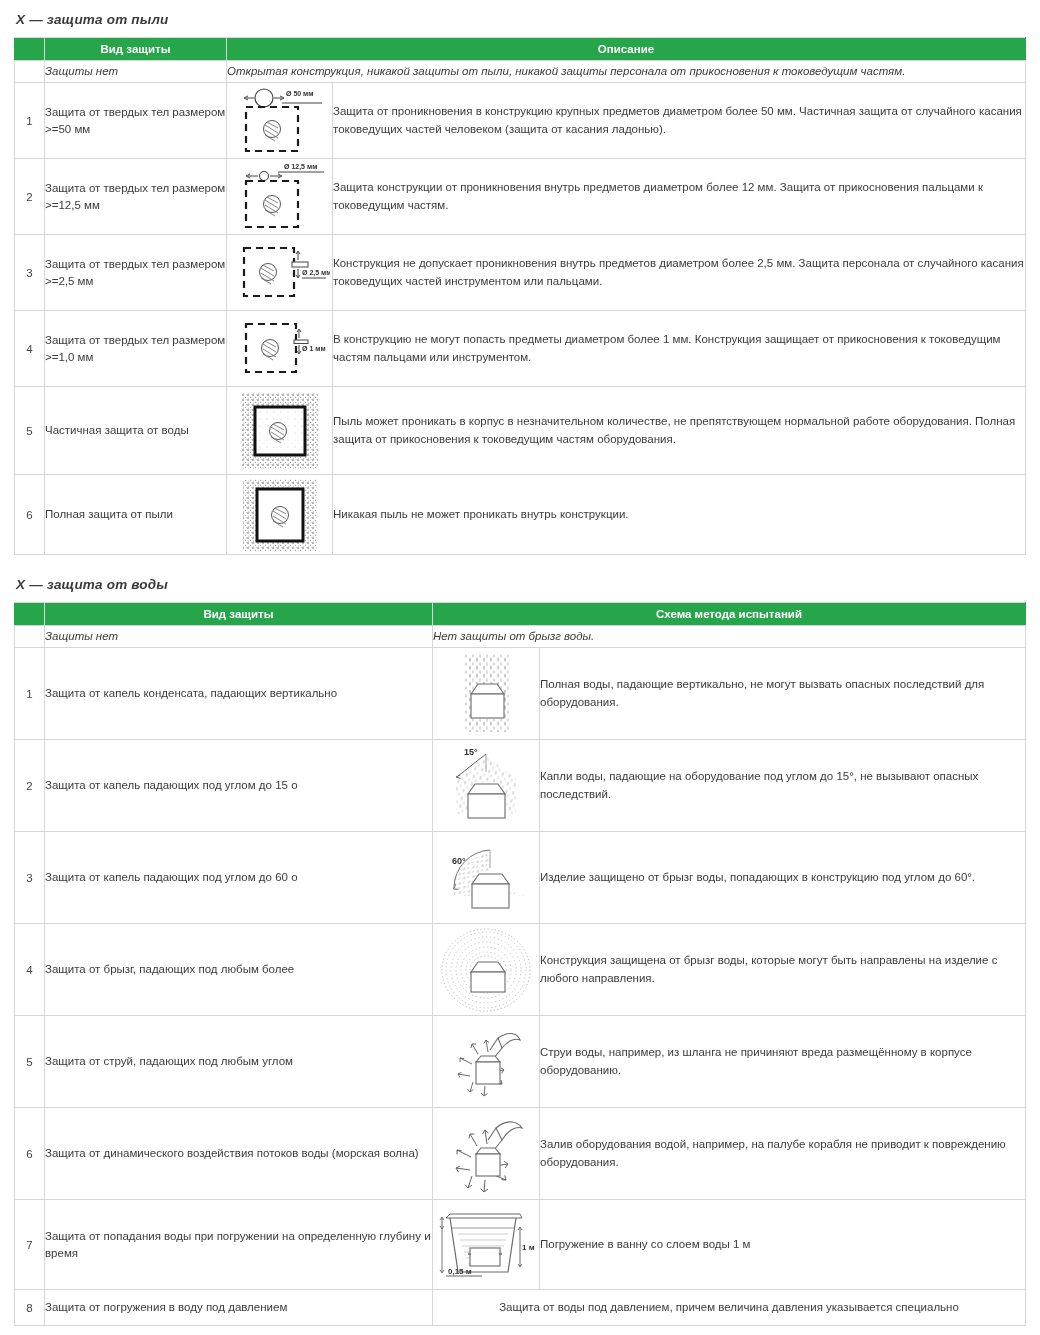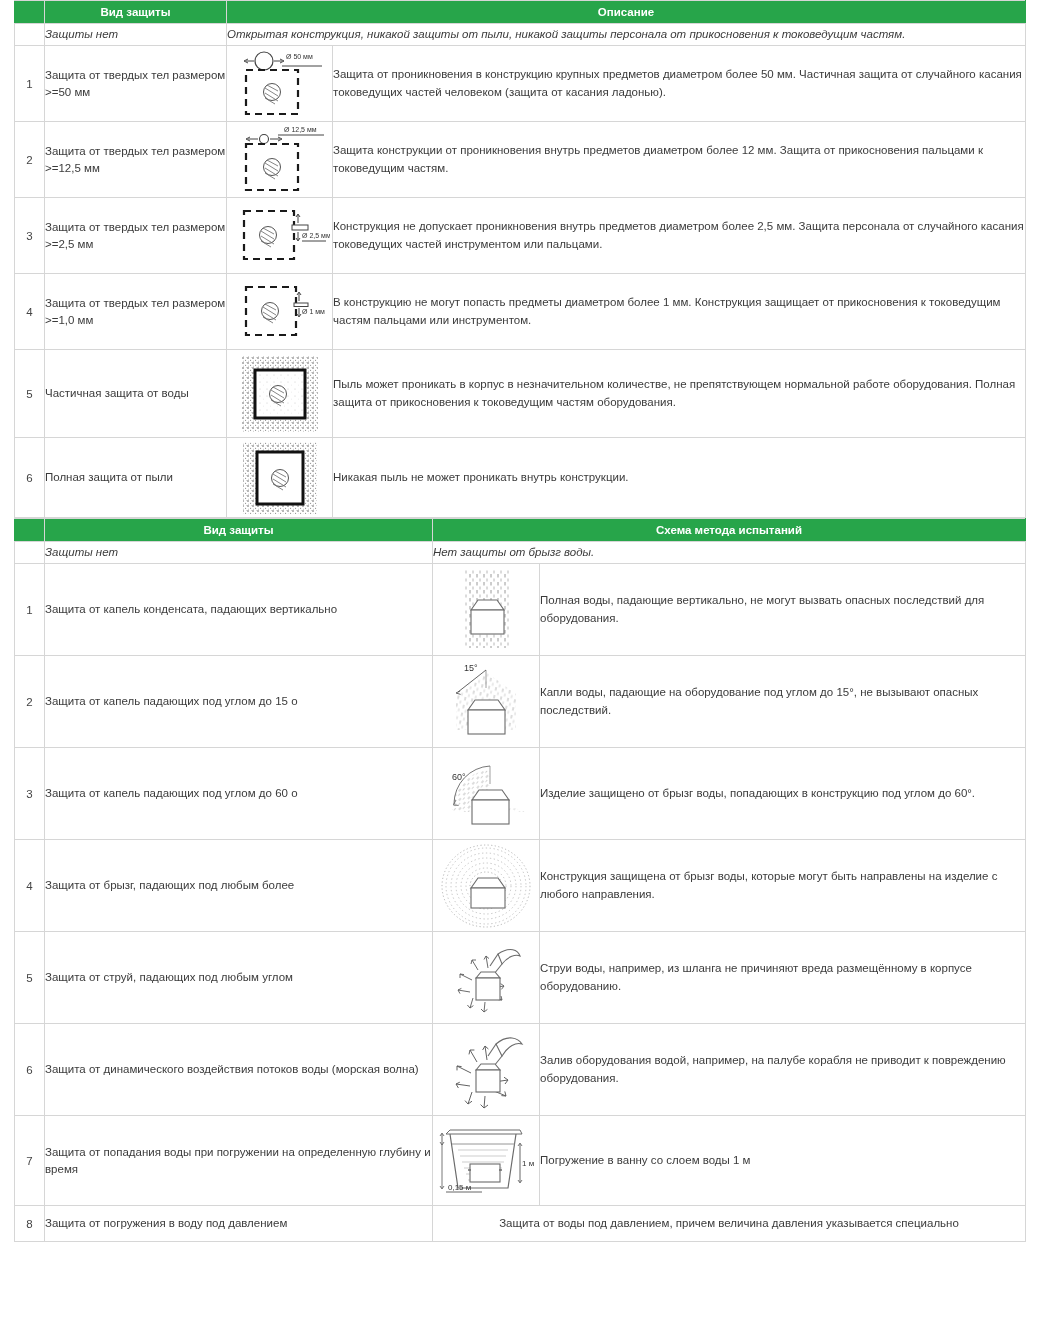--- a/index.html
+++ b/index.html
@@ -55,21 +55,21 @@
     color: #444;
     vertical-align: bottom;
     padding-bottom: 4px;
   }
   td.kind {
     font-size: 11.5px;
     color: #3b3b3b;
     padding: 5px 8px;
     line-height: 1.45;
   }
-  td.pic { padding: 2px; text-align: center; vertical-align: middle; }
+  td.pic { padding: 2px; text-align: center; vertical-align: middle; font-weight: bold; }
   td.desc {
     font-size: 11.5px;
     color: #3b3b3b;
     padding: 6px 9px;
     line-height: 1.5;
     margin-left: 12px;
   }
   td.desc.center { text-align: center; }
   td.nopad { padding: 4px 8px; font-style: italic; }
 
@@ -88,20 +88,21 @@
   .row-none td { height: 22px; }
 
   svg { display: block; margin: 0 auto; }
   .fig-wrap { display: flex; align-items: center; justify-content: center; }
 </style>
 </head>
 <body>
 
 <div class="page">
 
+  <div class="section-title">X — защита от пыли</div>
 
   <table class="ip dust">
     <colgroup>
         <col class="c0">
         <col class="c1">
         <col class="c2">
         <col class="c3">
       </colgroup>
     <thead>
       <tr>
@@ -240,20 +241,21 @@
               <circle cx="43" cy="38" r="8.5" fill="#ffffff" stroke="#555" stroke-width="1"></circle>
               <path d="M36 34 l13 8 M36 39 l13 8 M38 31 l11 6 M36 44 l10 6" stroke="#666" stroke-width=".8"></path>
             </svg>
           </div>
         </td>
         <td class="desc">Никакая пыль не может проникать внутрь конструкции.</td>
       </tr>
     </tbody>
   </table>
 
+  <div class="section-title second">X — защита от воды</div>
 
   <table class="ip water">
     <colgroup>
         <col class="c0">
         <col class="c1">
         <col class="c2">
         <col class="c3">
       </colgroup>
     <thead>
       <tr>

